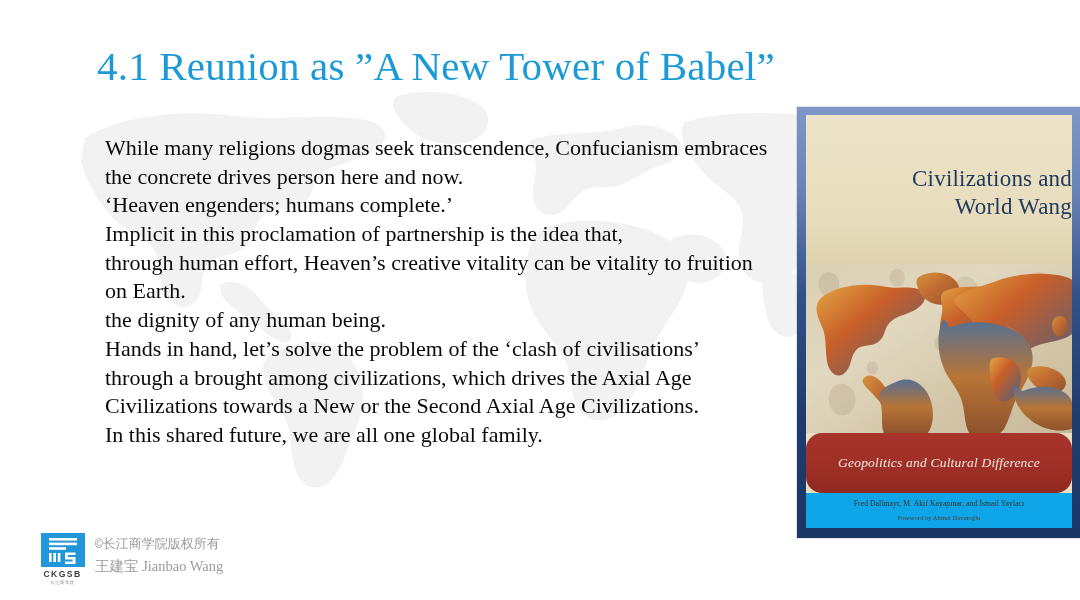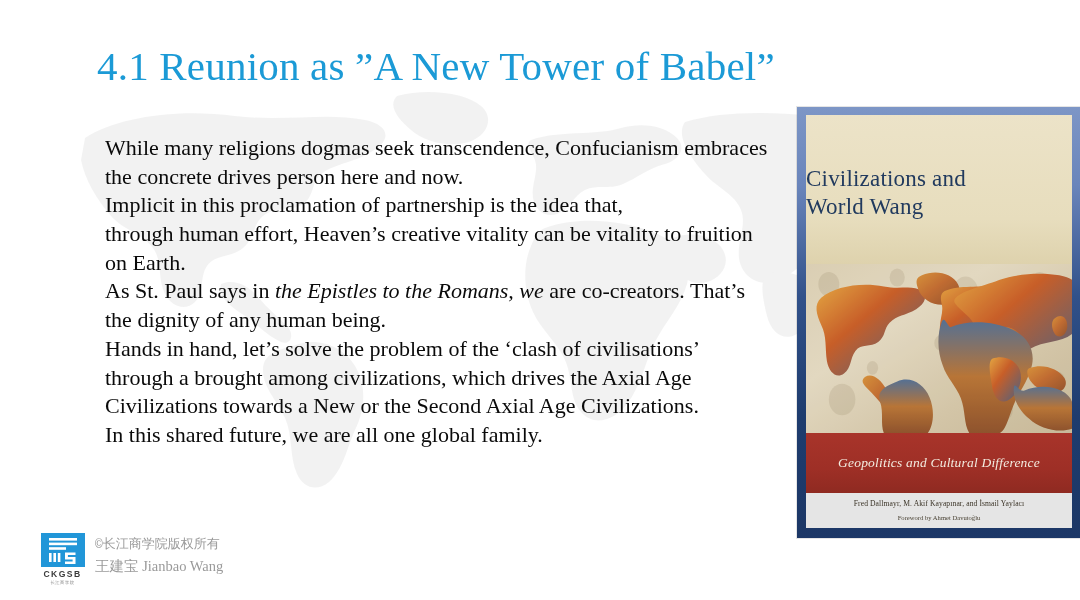--- a/index.html
+++ b/index.html
@@ -80,21 +80,21 @@
     background: #e9dfc2;
     overflow: hidden;
   }
   
   #cover-title-panel {
     position: relative;
     height: 36%;
     background: linear-gradient(180deg,#ece3c8 0%, #e7ddbd 70%, #ded2ad 100%);
     display: flex;
     flex-direction: column;
-    align-items: flex-start;
+    align-items: flex-end;
     justify-content: center;
     padding-top: 8px;
     box-sizing: border-box;
   }
   #cover-title-panel .ct {
     color: #213a5e;
     font-size: 23px;
     line-height: 1.22;
     text-align: center;
     letter-spacing: 0.2px;
@@ -108,33 +108,34 @@
   }
   #cover-map svg { display:block; width:100%; height:100%; }
   
   #cover-subtitle-band {
     position: relative;
     height: 14.5%;
     background: linear-gradient(180deg,#a8342a 0%, #9e2f26 60%, #8f2a21 100%);
     display: flex;
     align-items: center;
     justify-content: center;
+    border-radius: 16px;
   }
   #cover-subtitle-band .cs {
     color: #f3ece0;
     font-style: italic;
     font-size: 13.5px;
     letter-spacing: 0.2px;
     text-align: center;
   }
   
   #cover-authors-band {
     position: relative;
     height: 8.5%;
-    background: #e5e5e5;
+    background: #0ea5e9;
     display: flex;
     flex-direction: column;
     align-items: center;
     justify-content: center;
     gap: 5px;
   }
   #cover-authors-band .ca {
     color: #3a3326;
     font-size: 7.6px;
     letter-spacing: 0.1px;
@@ -261,24 +262,24 @@
 
       <path d="M950,120 C962,112 974,120 972,134 C970,146 958,152 950,144 C944,136 944,124 950,120 Z"></path>
     </g>
   </svg>
 
   <div id="title">4.1 Reunion as ”A New Tower of Babel”</div>
 
   <div id="body-text">
     <div class="tline"><span>While many religions dogmas seek transcendence, Confucianism embraces</span></div>
     <div class="tline"><span>the concrete drives person here and now.</span></div>
+    <div class="tline"><span>‘Heaven engenders; humans complete.’</span></div>
     <div class="tline"><span>Implicit in this proclamation of partnership is the idea that,</span></div>
     <div class="tline"><span>through human effort, Heaven’s creative vitality can be vitality to fruition</span></div>
     <div class="tline"><span>on Earth.</span></div>
-    <div class="tline"><span>As St. Paul says in </span><i>the Epistles to the Romans, we</i><span> are co-creators. That’s</span></div>
     <div class="tline"><span>the dignity of any human being.</span></div>
     <div class="tline"><span>Hands in hand, let’s solve the problem of the ‘clash of civilisations’</span></div>
     <div class="tline"><span>through a brought among civilizations, which drives the Axial Age</span></div>
     <div class="tline"><span>Civilizations towards a New or the Second Axial Age Civilizations.</span></div>
     <div class="tline"><span>In this shared future, we are all one global family.</span></div>
   </div>
 
   <div id="book-cover">
     <div id="cover-inner">
 

